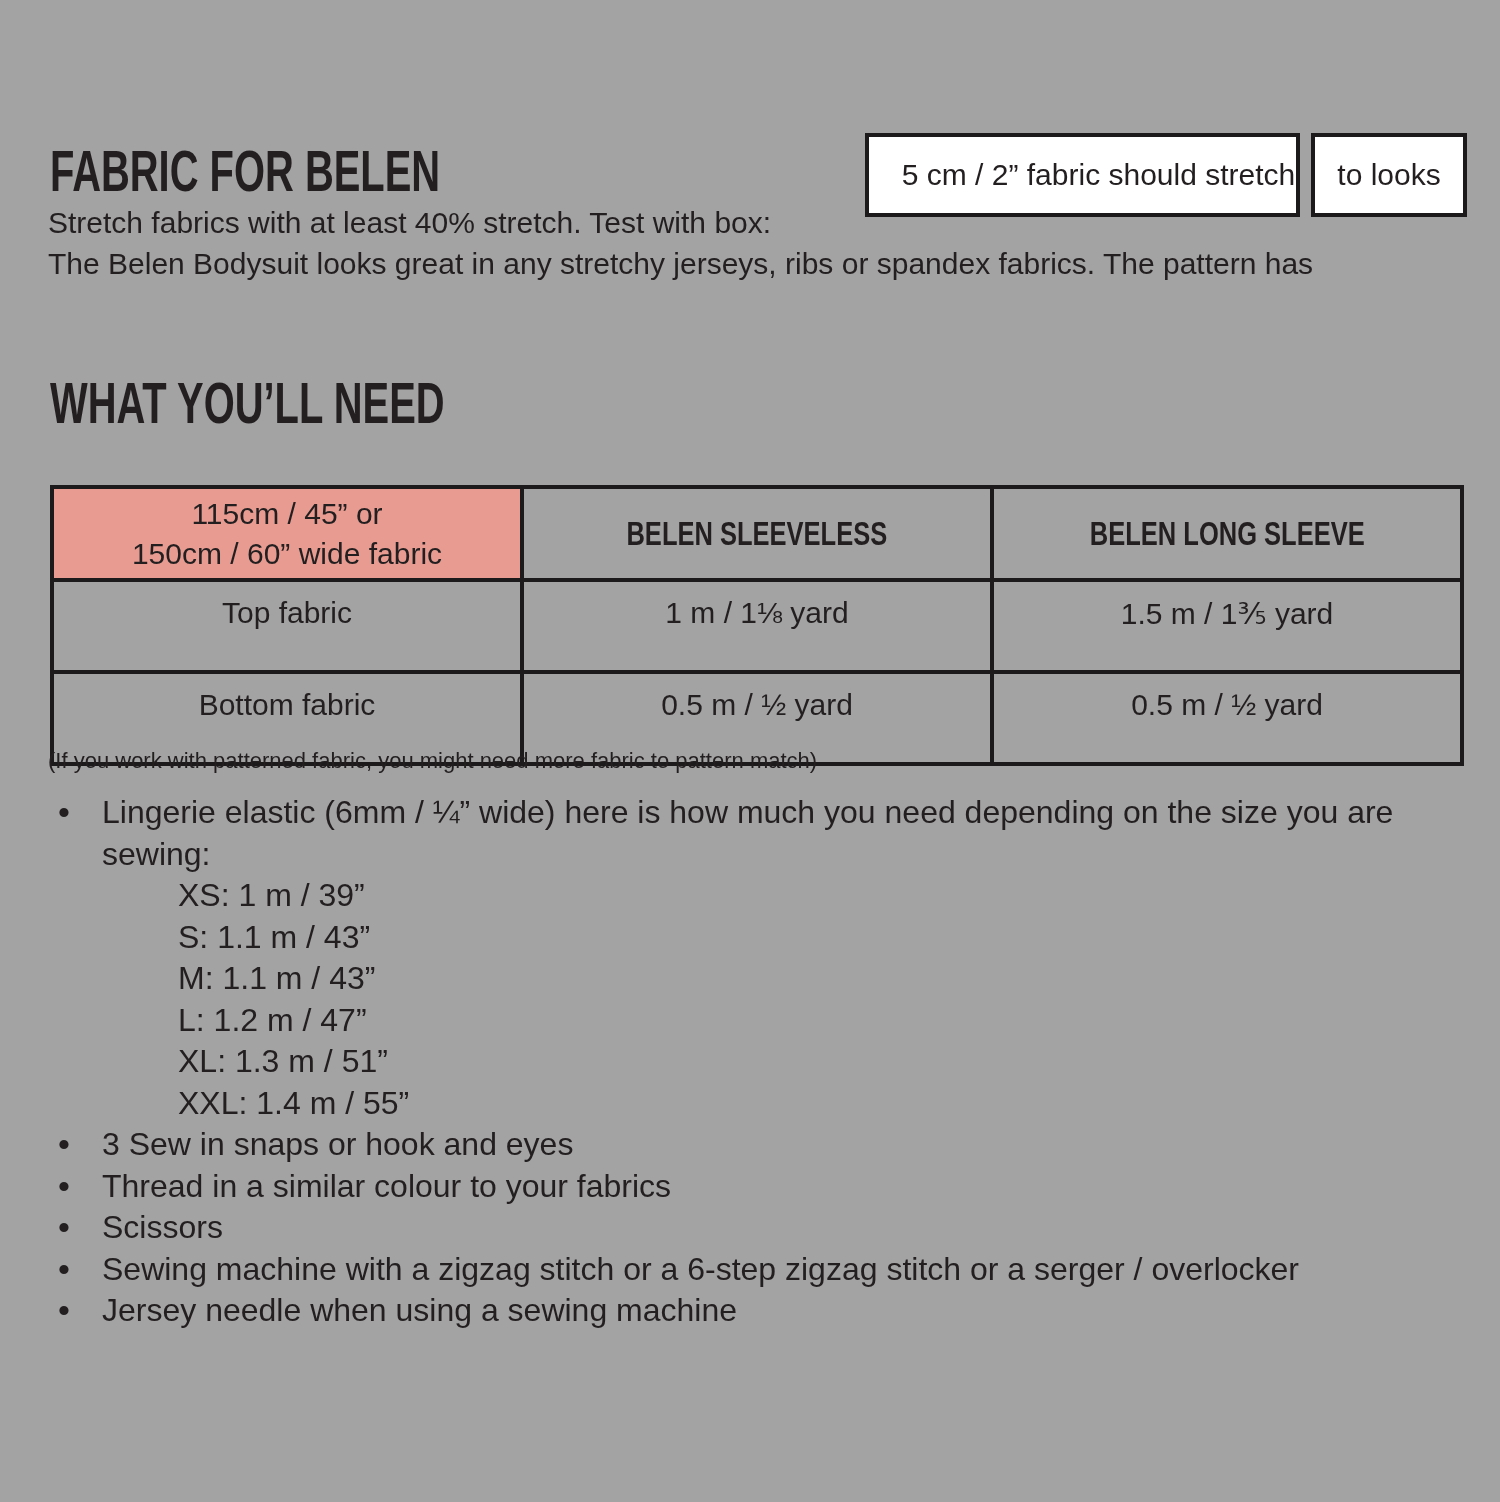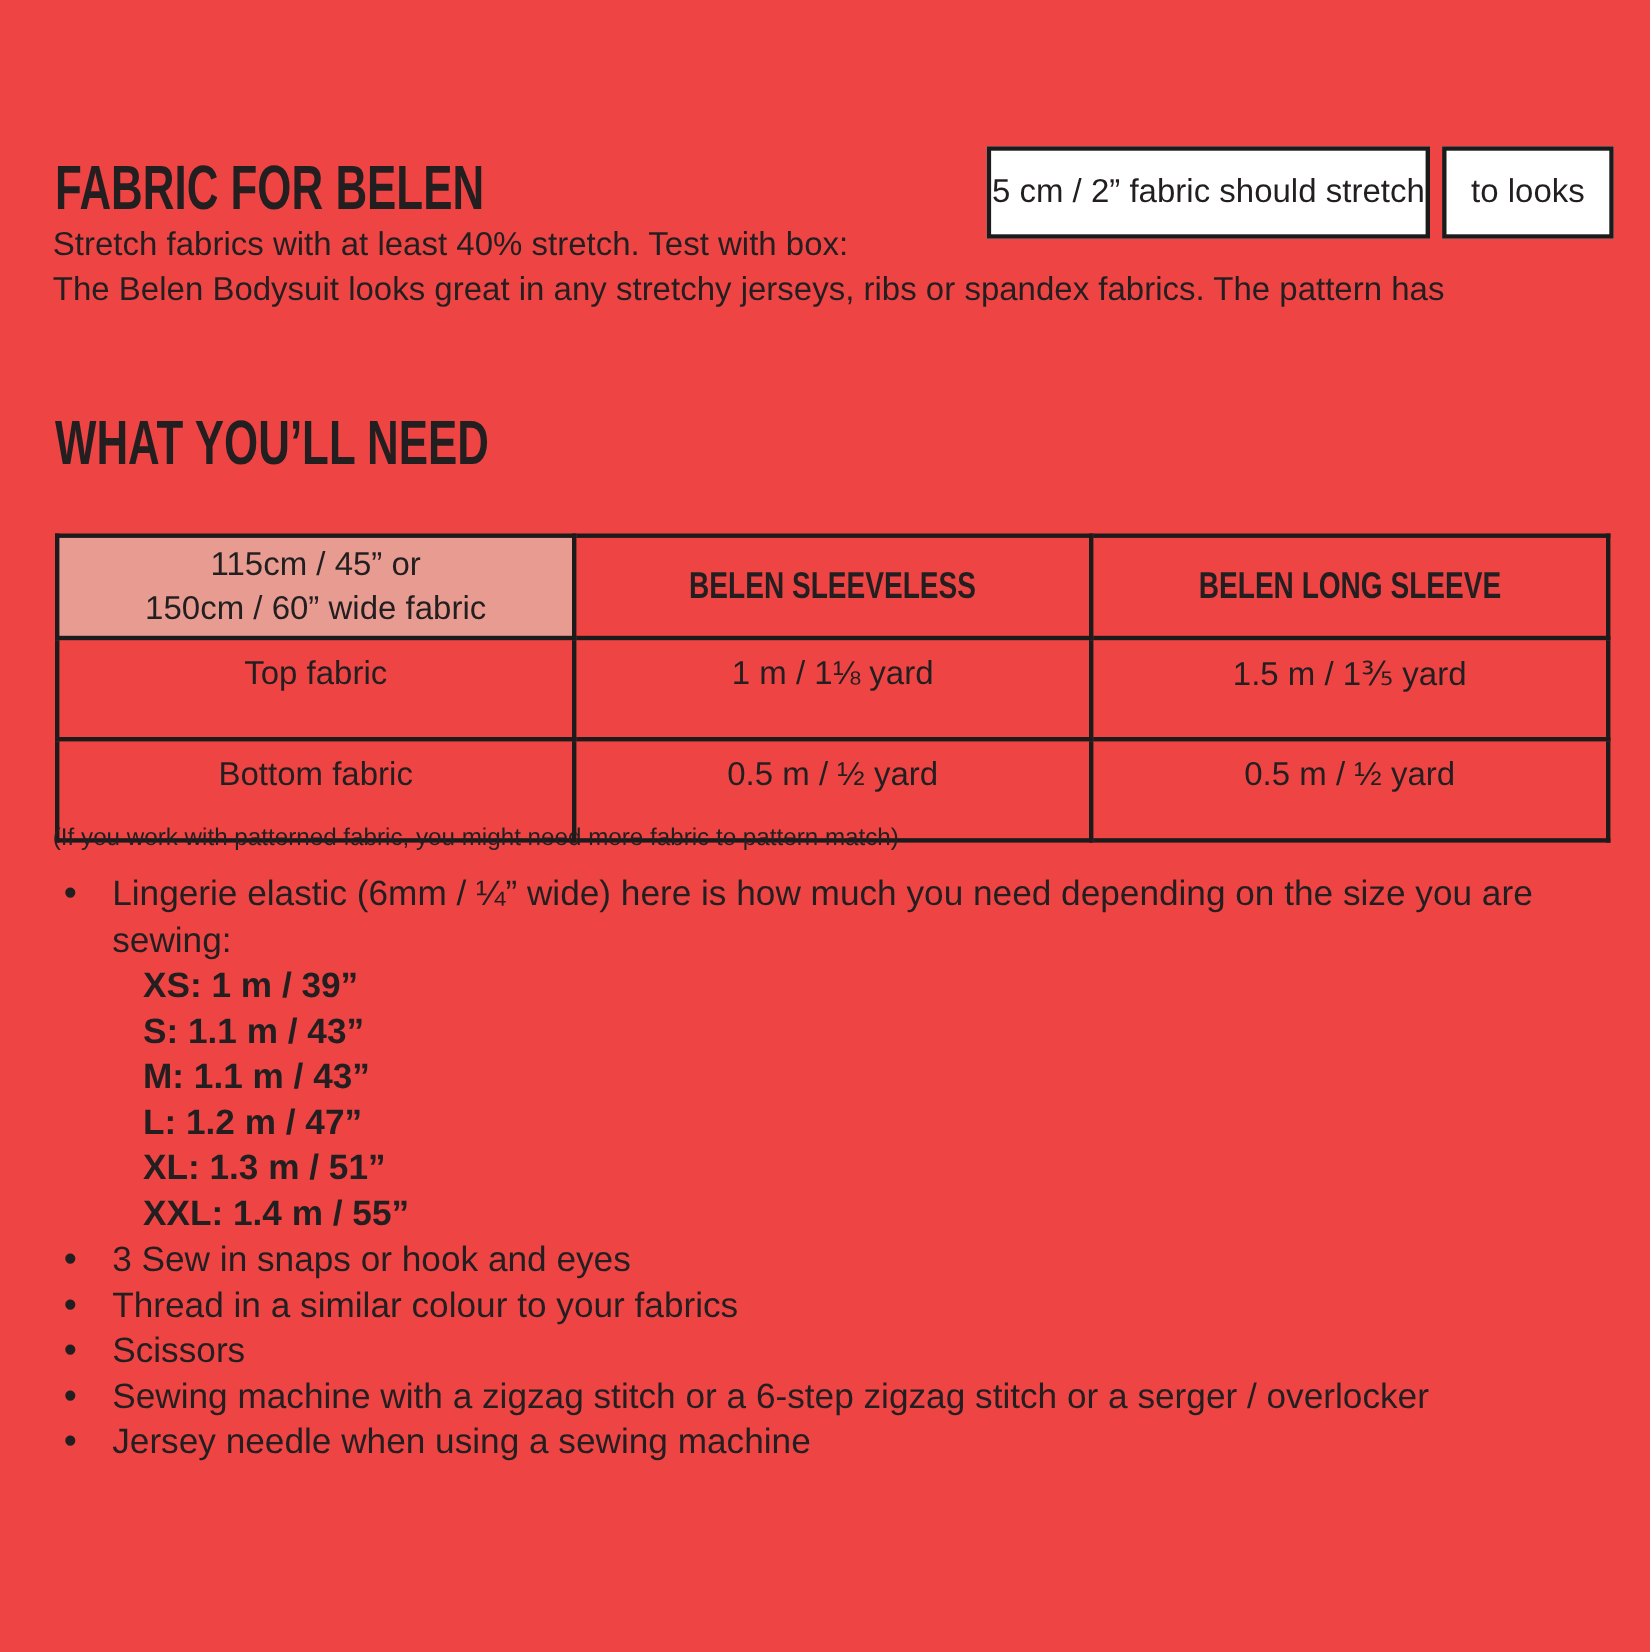--- a/index.html
+++ b/index.html
@@ -1,19 +1,19 @@
 <!DOCTYPE html>
 <html><head>
 <meta charset="utf-8">
 <style>
   html,body{margin:0;padding:0;background:#ffffff;}
   .page{
     position:relative;
     width:1500px;height:1502px;
-    background:#ef4444;
+    background:#a3a3a3;
     font-family:"Liberation Sans","DejaVu Sans",sans-serif;
     color:#231f20;
     overflow:hidden;
   }
   .section-title{
     position:absolute;left:50px;
     margin:0;
     font-size:57px;font-weight:700;
     letter-spacing:0;
     white-space:nowrap;
@@ -33,21 +33,21 @@
     display:flex;gap:11px;
     font-size:30px;
   }
   .stretch-box{
     border:4px solid #1d1a1b;
     height:76px;
     display:flex;align-items:center;justify-content:center;
     background:#ffffff;
     box-sizing:content-box;
   }
-  .stretch-box.left{width:395px;}
+  .stretch-box.left{width:395px;padding-left:32px;}
   .stretch-box.right{width:148px;}
   table.req-table{
     position:absolute;left:50px;top:485px;
     border-collapse:collapse;
     table-layout:fixed;
     width:1410px;
   }
   table.req-table td,table.req-table th{
     border:4px solid #1d1a1b;
     text-align:center;
@@ -80,21 +80,21 @@
     list-style:none;
     font-size:32px;line-height:41.5px;
     width:1392px;
   }
   .need-list > li{position:relative;}
   .need-list > li::before{
     content:"\2022";
     position:absolute;left:-44px;top:0;
     font-size:34px;
   }
-  .size-list{margin:0 0 0 28px;padding:0;font-weight:bold;}
+  .size-list{margin:0 0 0 76px;padding:0;}
 </style>
 </head>
 <body>
 
 <div class="page">
 
   <h1 class="section-title" id="fabric-title">FABRIC FOR BELEN</h1>
 
   <div class="stretch-box-group">
     <div class="stretch-box left">5 cm / 2” fabric should stretch</div>

